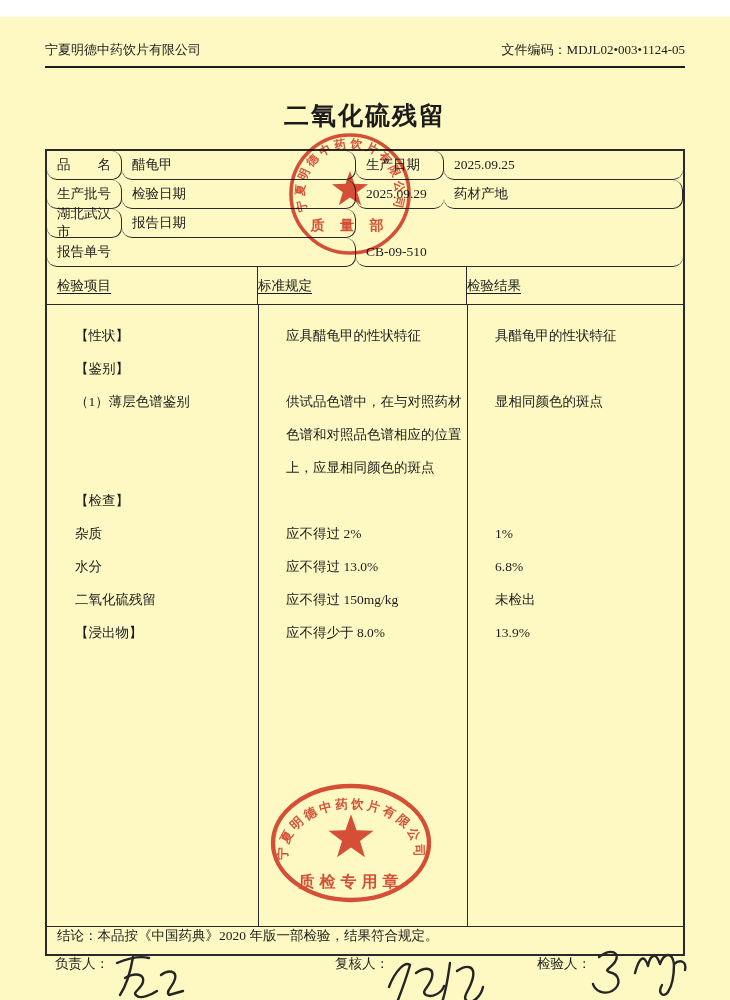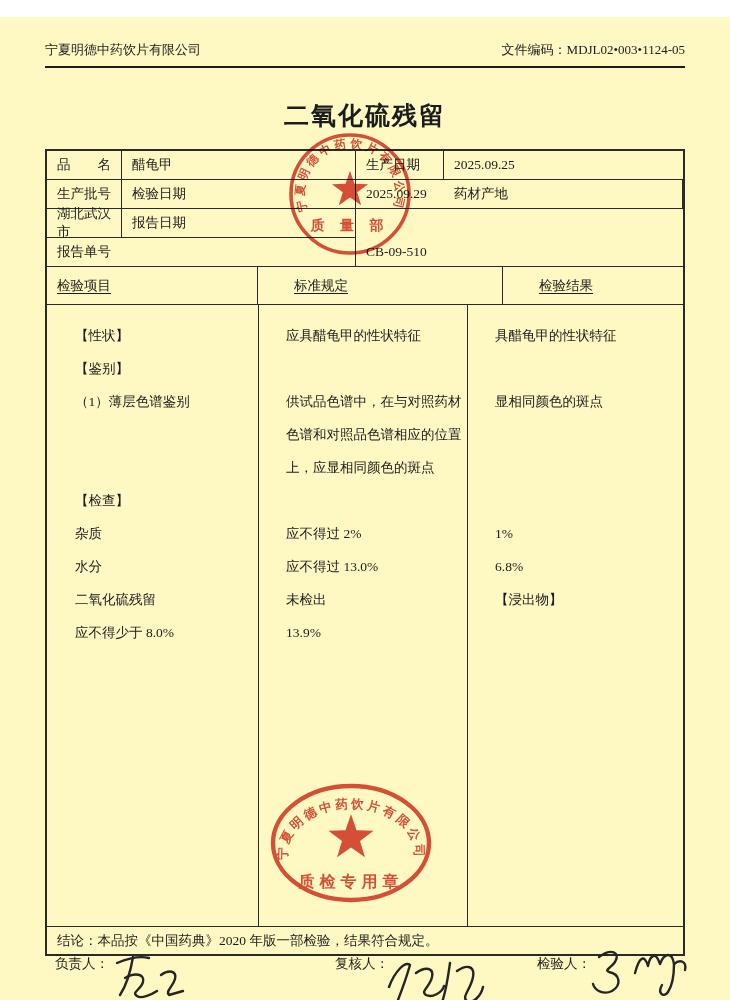--- a/index.html
+++ b/index.html
@@ -27,42 +27,43 @@
   .main-table {
     position:absolute; left:45px; top:132px; width:640px;
     border:2px solid #2a2a2a;
     font-size:13.5px;
   }
   .info-grid { display:grid; grid-template-columns:75px 234px 88px 1fr; }
   .info-grid .cell {
     height:29px; display:flex; align-items:center;
     padding-left:10px;
     border-bottom:1px solid #2a2a2a;
+    border-radius:10px;
   }
   .info-grid .br { border-right:1px solid #2a2a2a; }
   .span2a { grid-column:1 / 3; }
   .span2b { grid-column:3 / 5; }
 
-  .sec-head { display:grid; grid-template-columns:211px 209px 1fr; border-bottom:1px solid #2a2a2a;gap:36px; }
+  .sec-head { display:grid; grid-template-columns:211px 209px 1fr; border-bottom:1px solid #2a2a2a; }
   .sec-head .cell { height:37px; display:flex; align-items:center; }
   .sec-head .c1 { padding-left:10px; }
   .sec-head .c2, .sec-head .c3 { justify-content:flex-start; }
   .sec-head .u { text-decoration:underline; text-underline-offset:3px; }
   .sec-head .br { border-right:1px solid #2a2a2a; }
 
   .items-area { position:relative; height:621px; padding-top:14px;padding-left:16px; }
   .items-area .vline { position:absolute; top:0; bottom:0; width:1px; background:#2a2a2a; }
   .items-area .vl1 { left:211px; }
   .items-area .vl2 { left:420px; }
   .items-grid { display:grid; grid-template-columns:211px 209px 1fr; }
   .items-grid .cell { padding:0 12px; line-height:33px; }
 
   .conclusion-row {
     border-top:1px solid #2a2a2a; height:28px;
-    display:flex; align-items:center; padding-left:10px; font-size:13.5px;
+    display:flex; align-items:flex-start; padding-left:10px; font-size:13.5px;
   }
 
   
   .sign-row { position:absolute; left:45px; right:45px; top:936px; height:60px; font-size:13.5px; }
   .sign-label { position:absolute; top:2px; }
   .lab1 { left:10px; } .lab2 { left:290px; } .lab3 { left:492px; }
   .sig { position:absolute; }
   .sig path { fill:none; stroke:#252525; stroke-width:2.4; stroke-linecap:round; stroke-linejoin:round; }
   .sig1 { left:58px; top:-8px; } .sig2 { left:330px; top:-4px; } .sig3 { left:538px; top:-12px; }
 
@@ -138,20 +139,21 @@
 
         <div class="cell">杂质</div>
         <div class="cell">应不得过 2%</div>
         <div class="cell">1%</div>
 
         <div class="cell">水分</div>
         <div class="cell">应不得过 13.0%</div>
         <div class="cell">6.8%</div>
 
         <div class="cell">二氧化硫残留</div>
+        <div class="cell">应不得过 150mg/kg</div>
         <div class="cell">未检出</div>
 
         <div class="cell">【浸出物】</div>
         <div class="cell">应不得少于 8.0%</div>
         <div class="cell">13.9%</div>
       </div>
     </div>
 
     <div class="conclusion-row">
       <span>结论：本品按《中国药典》2020 年版一部检验，结果符合规定。</span>

